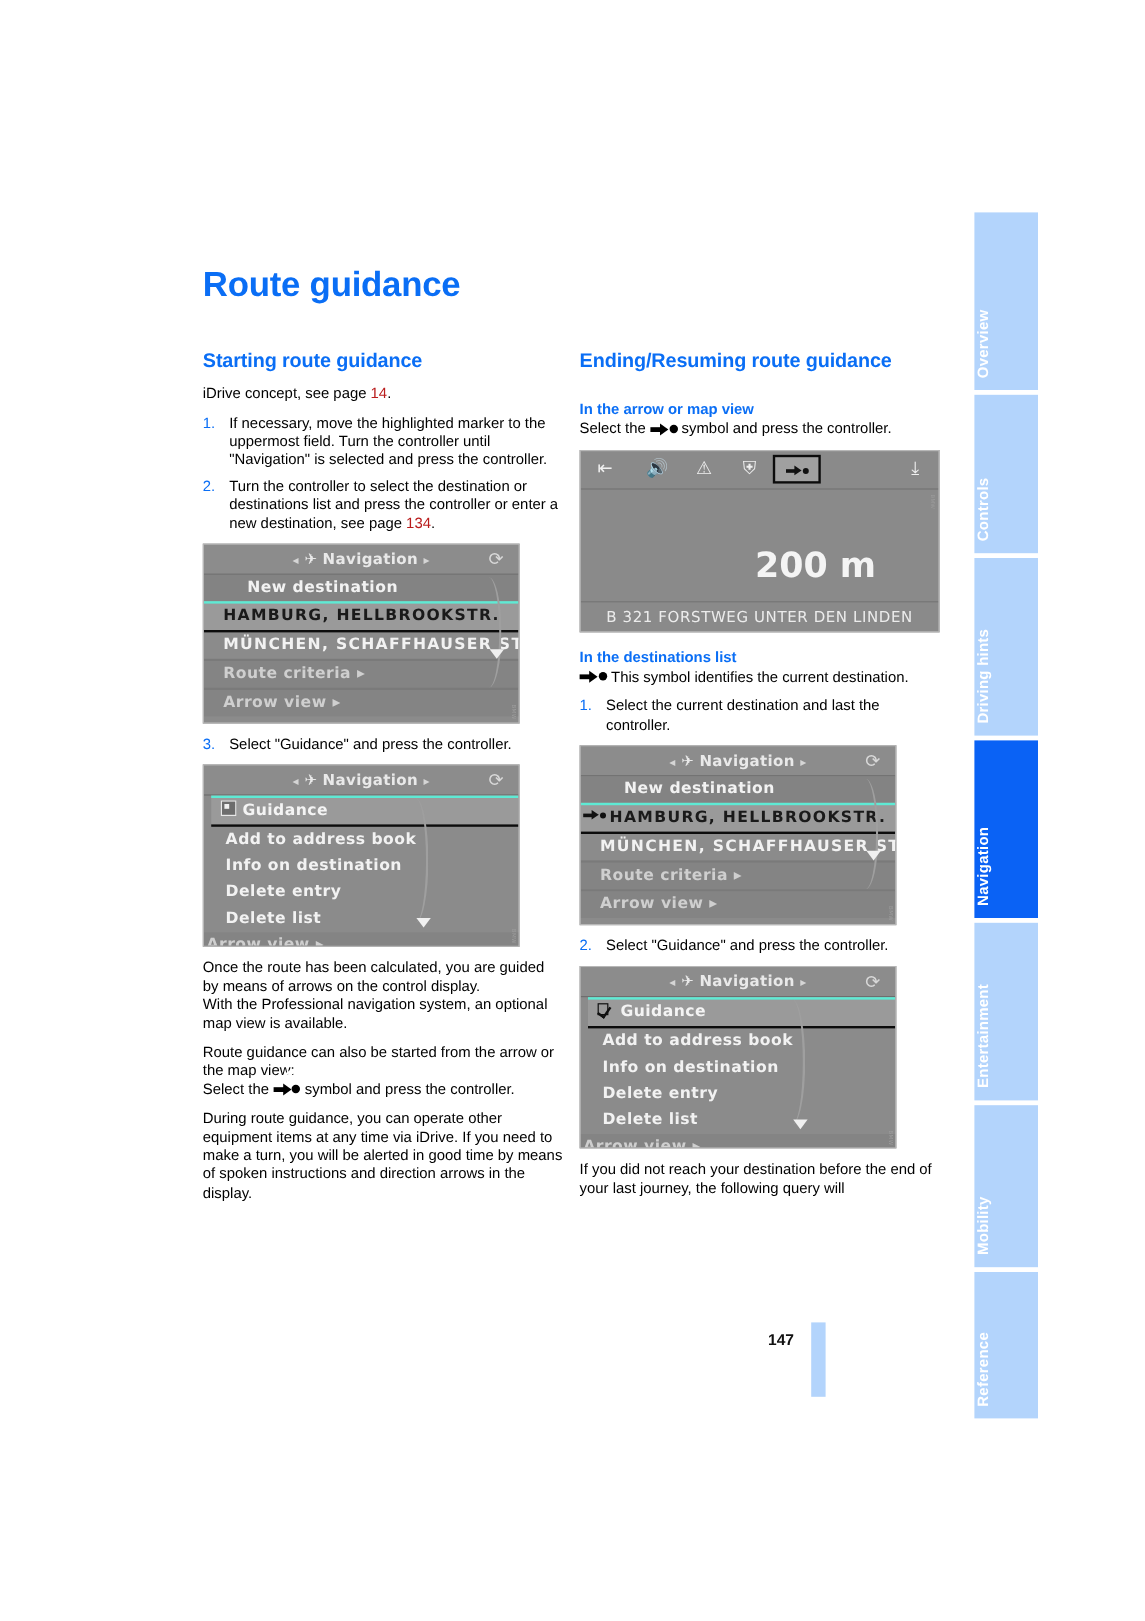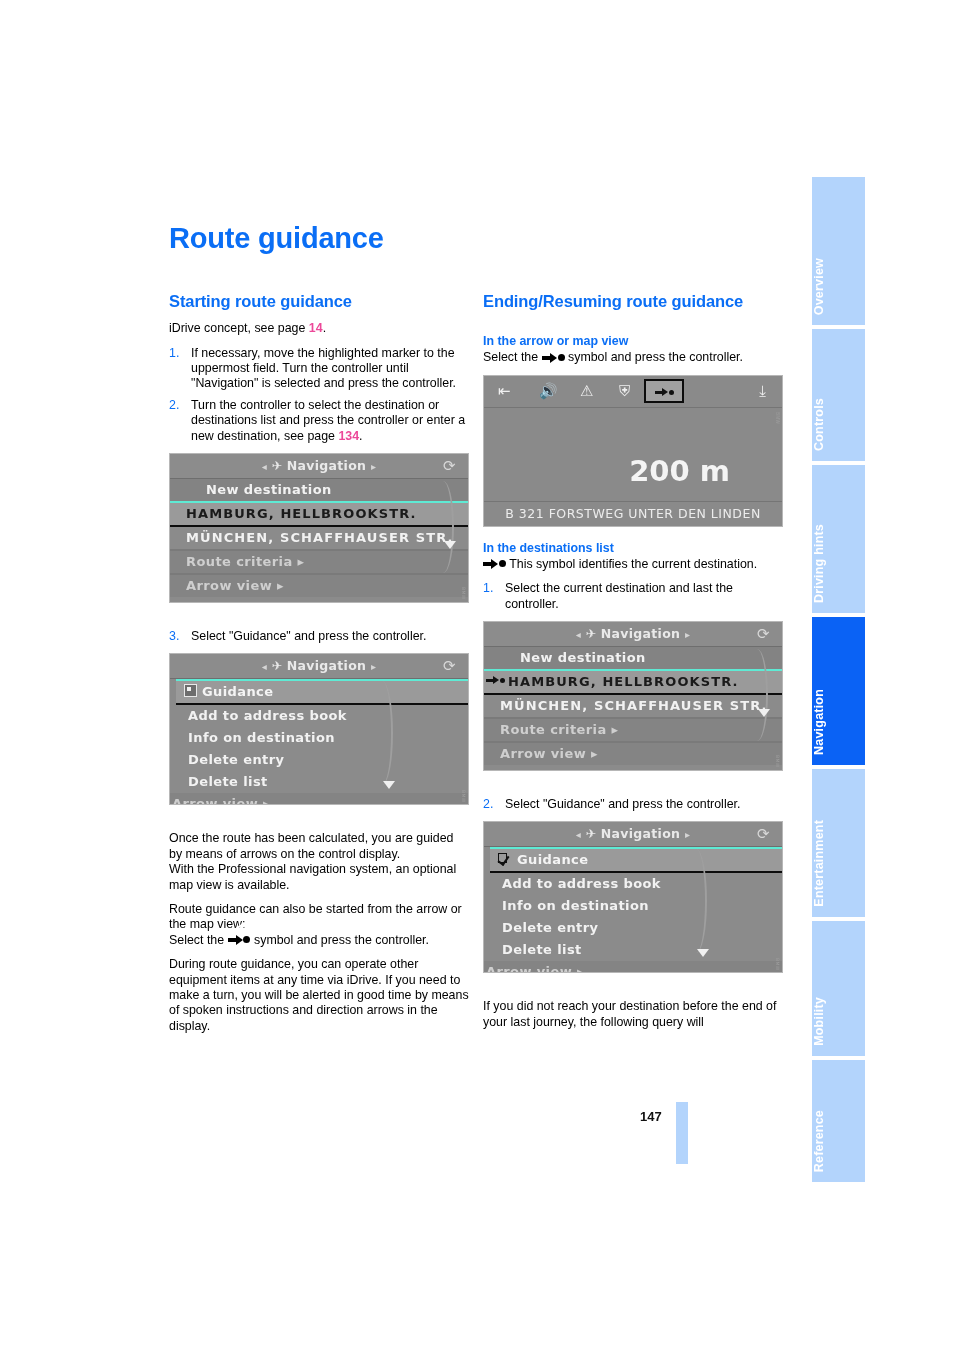--- a/index.html
+++ b/index.html
@@ -44,21 +44,21 @@
     margin: 0 0 1px 0;
     line-height: 1.3;
   }
   p.body {
     font-size: 12.4px;
     line-height: 15.4px;
     color: #010101;
     margin: 0 0 9px 0;
   }
   p.tight { margin-bottom: 0; }
-  .pg { color: #ec4899; font-weight: bold; }
+  .pg { color: #b91c1c; }
 
   
   ol.steps {
     margin: 0 0 9px 0;
     padding: 0;
     list-style: none;
   }
   ol.steps li {
     position: relative;
     padding-left: 22px;
@@ -105,25 +105,25 @@
     width: 15px; height: 2px;
     background: #fff;
     transform: rotate(-34deg);
     transform-origin: left center;
     box-shadow: 0 -2px 0 0 #fff;
   }
 
   
   .shot {
     position: relative;
-    width: 300px;
+    width: 264px;
     background: #8b8b8b;
     border: 1px solid #b7b7b7;
     box-sizing: border-box;
-    margin: 0 0 26px 0;
+    margin: 0 0 10px 0;
     overflow: hidden;
     font-family: "DejaVu Sans", sans-serif;
   }
   .shot .bar {
     height: 24px;
     background: #8c8c8c;
     border-bottom: 1px solid #6e6e6e;
     position: relative;
   }
   .shot .bar .title {

